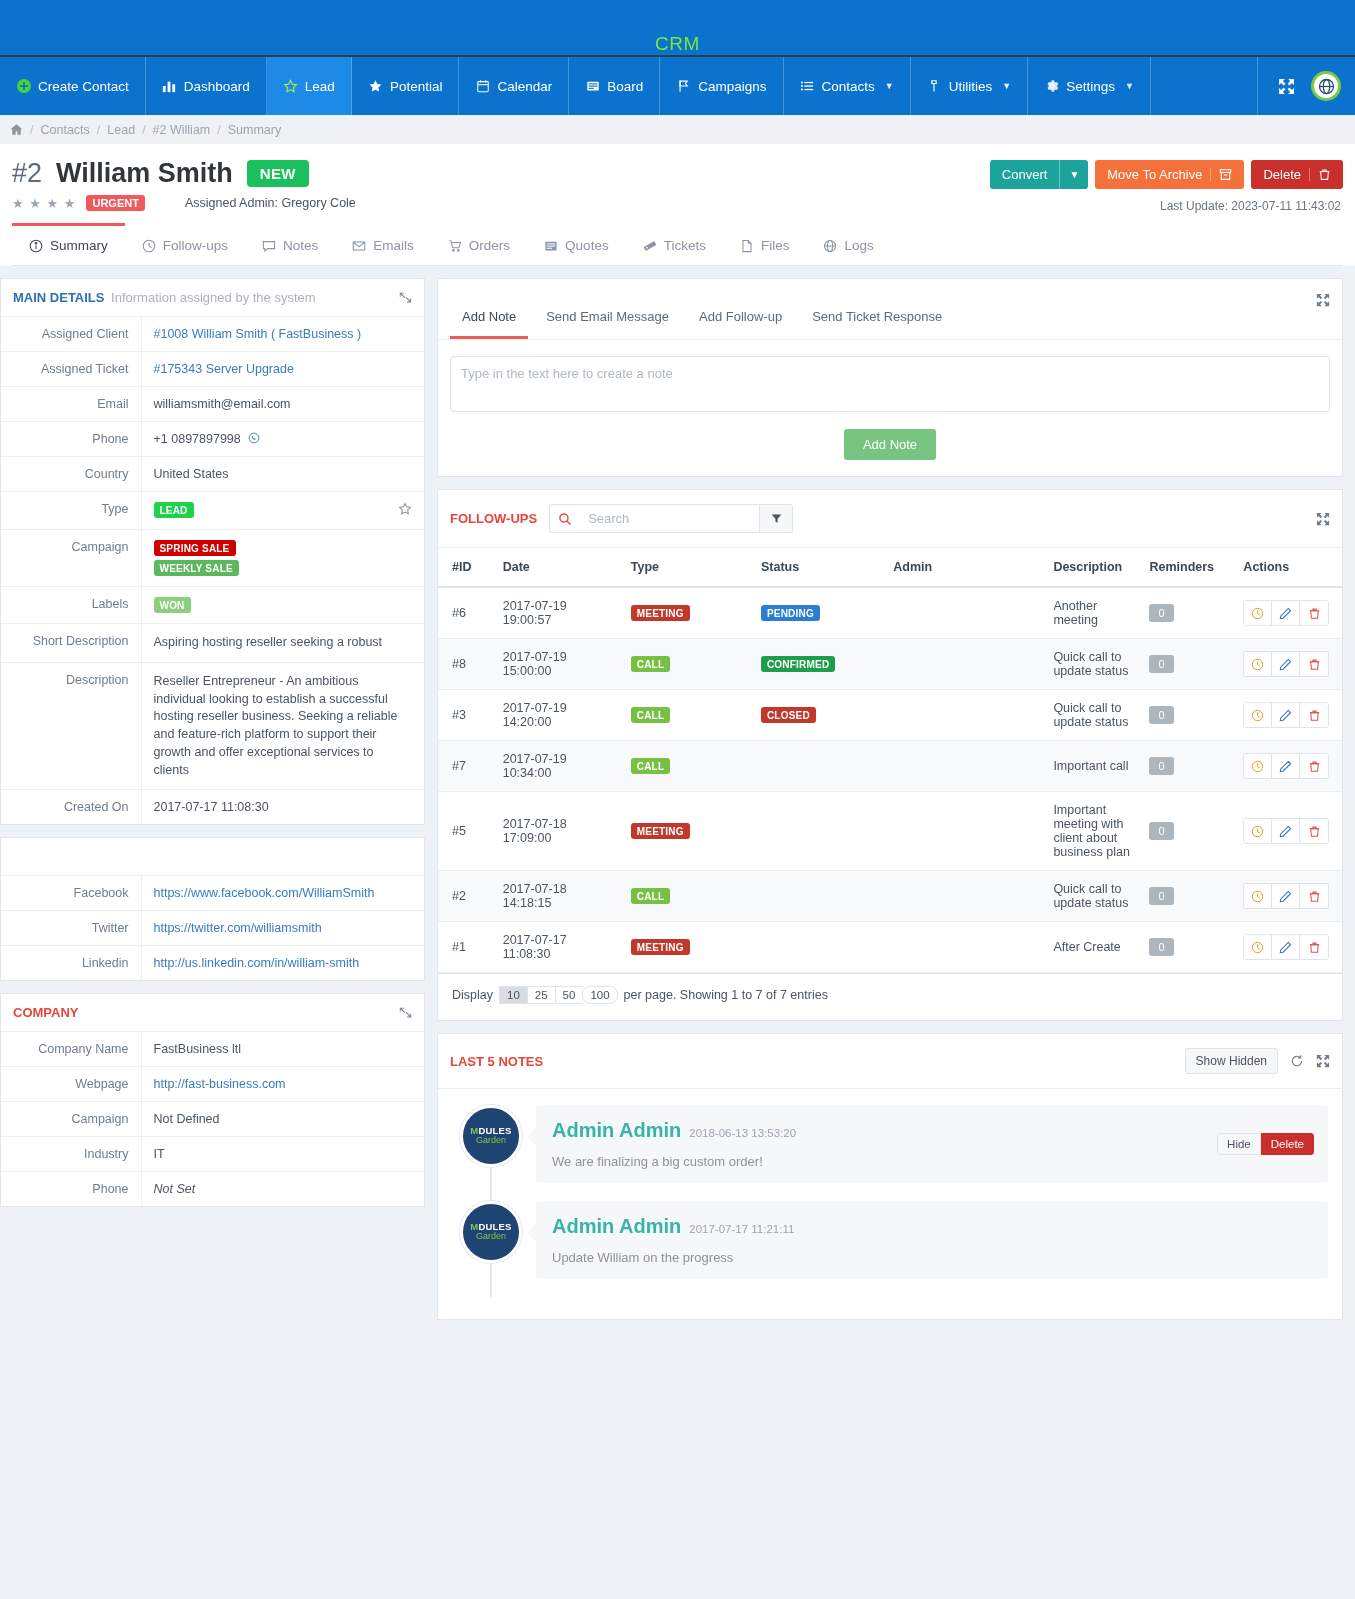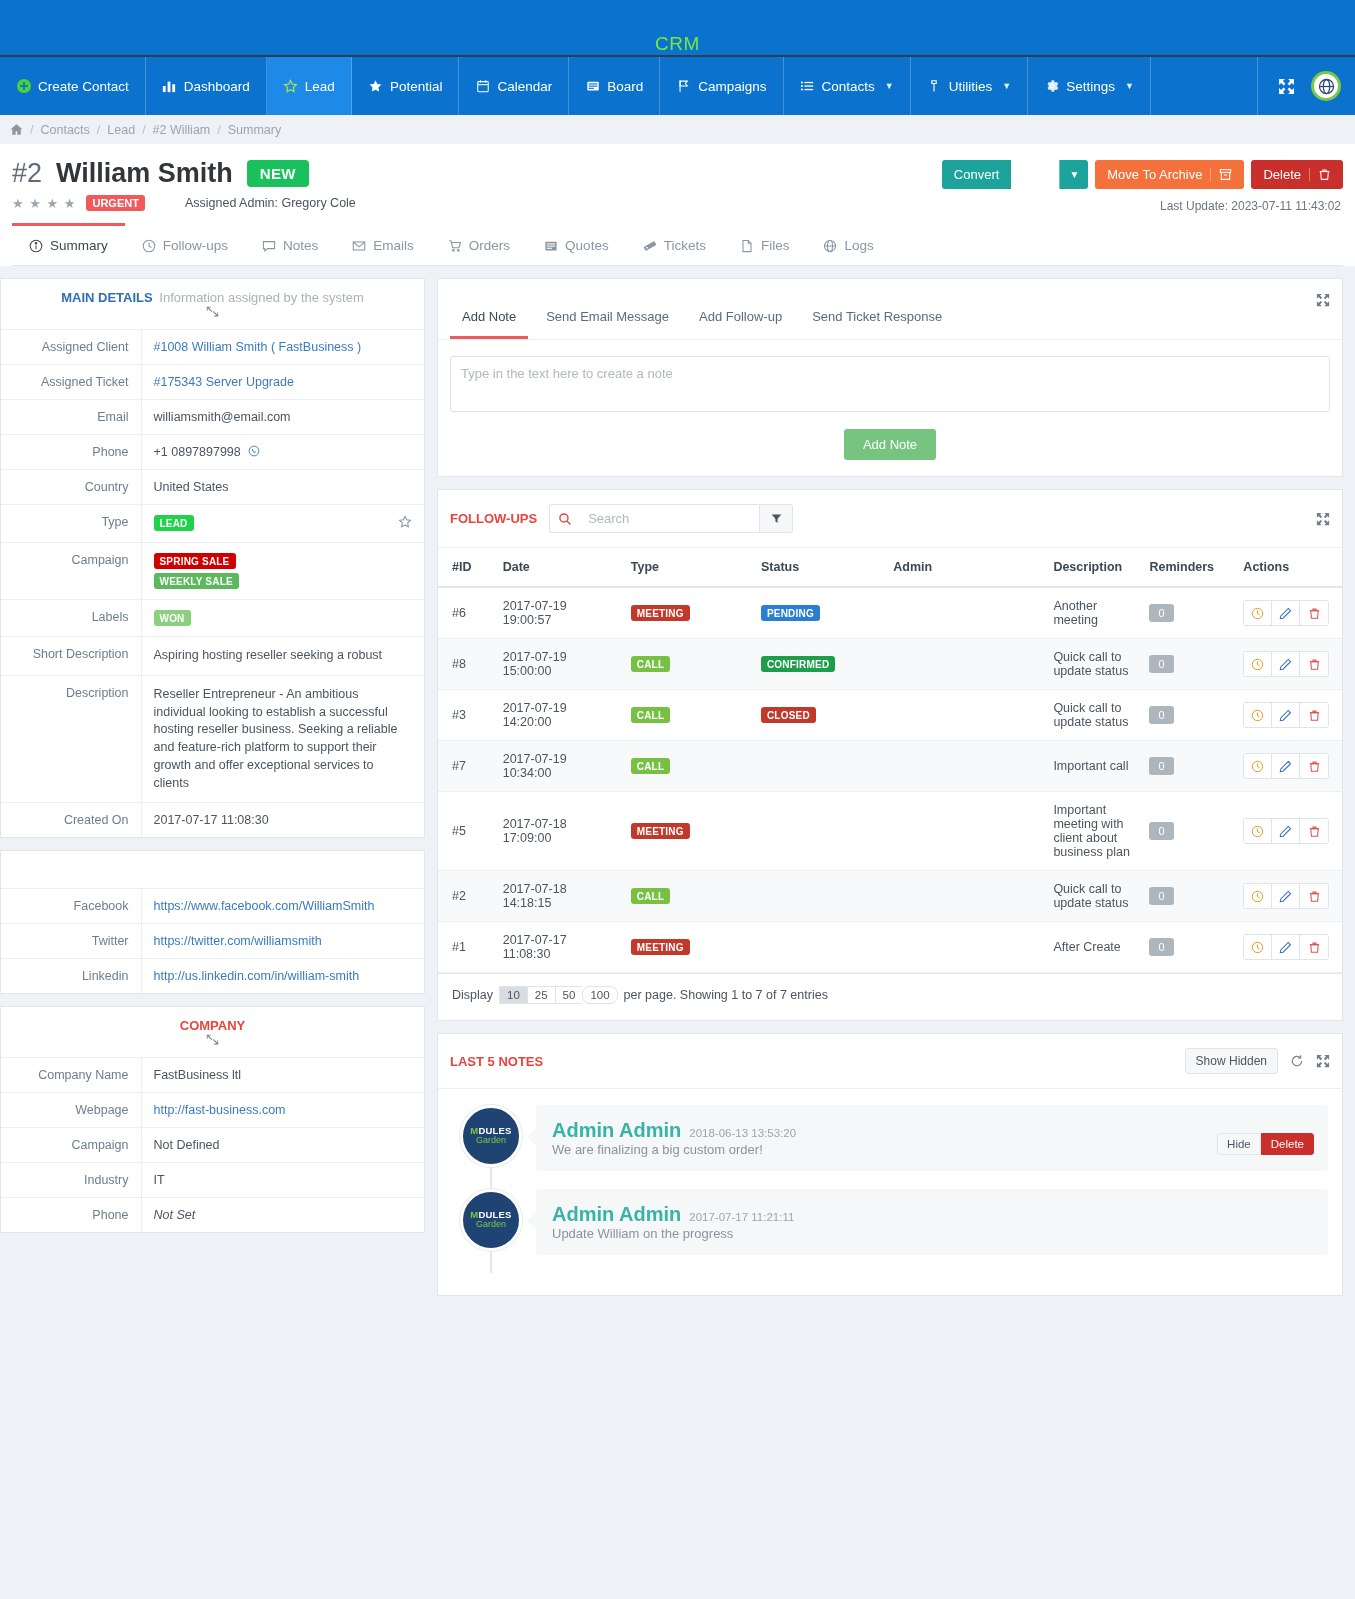--- a/index.html
+++ b/index.html
@@ -119,21 +119,21 @@
     display: inline-flex; align-items: center; gap: 8px;
     color: #fff; font-size: 13px; border: none; cursor: pointer;
     padding: 7px 12px; border-radius: 3px;
   }
   .btn-convert { background: #1ba39c; border-radius: 3px 0 0 3px; }
   .btn-convert-caret {
     background: #1ba39c; color: #fff; border: none; cursor: pointer;
     padding: 7px 9px; border-radius: 0 3px 3px 0;
     border-left: 1px solid rgba(255,255,255,.35); font-size: 10px;
   }
-  .btn-group { display: flex; gap: 48px; }
+  .btn-group { display: flex; }
   .btn-archive { background: #f4713c; }
   .btn-archive .divider, .btn-delete .divider {
     border-left: 1px solid rgba(255,255,255,.35); padding-left: 8px; display: flex;
   }
   .btn-delete { background: #c9302c; }
   .lastupdate { margin-top: 10px; font-size: 12px; color: #6b7682; padding-right: 2px; }
 
   
   .tabs {
     display: flex;
@@ -162,21 +162,21 @@
   .col-left { width: 425px; flex: none; }
   .col-right { flex: 1; }
 
   .card {
     background: #fff;
     border: 1px solid #e2e6ea;
     margin-bottom: 12px;
   }
   .card-head {
     display: flex; align-items: center; justify-content: space-between;
-    padding: 11px 12px; border-bottom: 1px solid #eceff2; flex-direction: column;
+    padding: 11px 12px; border-bottom: 1px solid #eceff2;
   }
   .card-head .ttl { font-size: 13px; font-weight: bold; }
   .ttl-main { color: #2f6fb5; }
   .ttl-sub { color: #a9b2bb; font-weight: normal; margin-left: 3px; }
   .ttl-company { color: #e8453c; }
   .ttl-followups { color: #e8453c; font-size: 13px; font-weight: bold; }
   .ttl-notes { color: #e8453c; font-size: 13px; font-weight: bold; }
   .collapse-ico { color: #6f7d8c; cursor: pointer; display: flex; }
 
   
@@ -341,21 +341,21 @@
     position: relative; margin-left: 6px;
   }
   .note-bubble:before {
     content: ""; position: absolute; left: -9px; top: 22px;
     border-top: 10px solid transparent; border-bottom: 10px solid transparent;
     border-right: 10px solid #f5f7f9;
   }
   .note-author-row { display: flex; align-items: baseline; gap: 8px; }
   .note-author { color: #39b3a8; font-size: 20px; font-weight: bold; }
   .note-time { color: #9aa5b1; font-size: 11.5px; }
-  .note-text { color: #8a949e; font-size: 13px; }
+  .note-text { margin-top: 12px; color: #8a949e; font-size: 13px; }
   .note-actions { position: absolute; top: 12px; right: 14px; display: flex; margin-top: 16px; }
   .btn-hide {
     background: #f6f7f9; border: 1px solid #dfe4e9; color: #4a5560;
     font-size: 11.5px; padding: 4px 9px; cursor: pointer; border-radius: 3px 0 0 3px;
   }
   .btn-delnote {
     background: #c9302c; border: 1px solid #c9302c; color: #fff;
     font-size: 11.5px; padding: 4px 9px; cursor: pointer; border-radius: 0 3px 3px 0;
   }
 </style>

